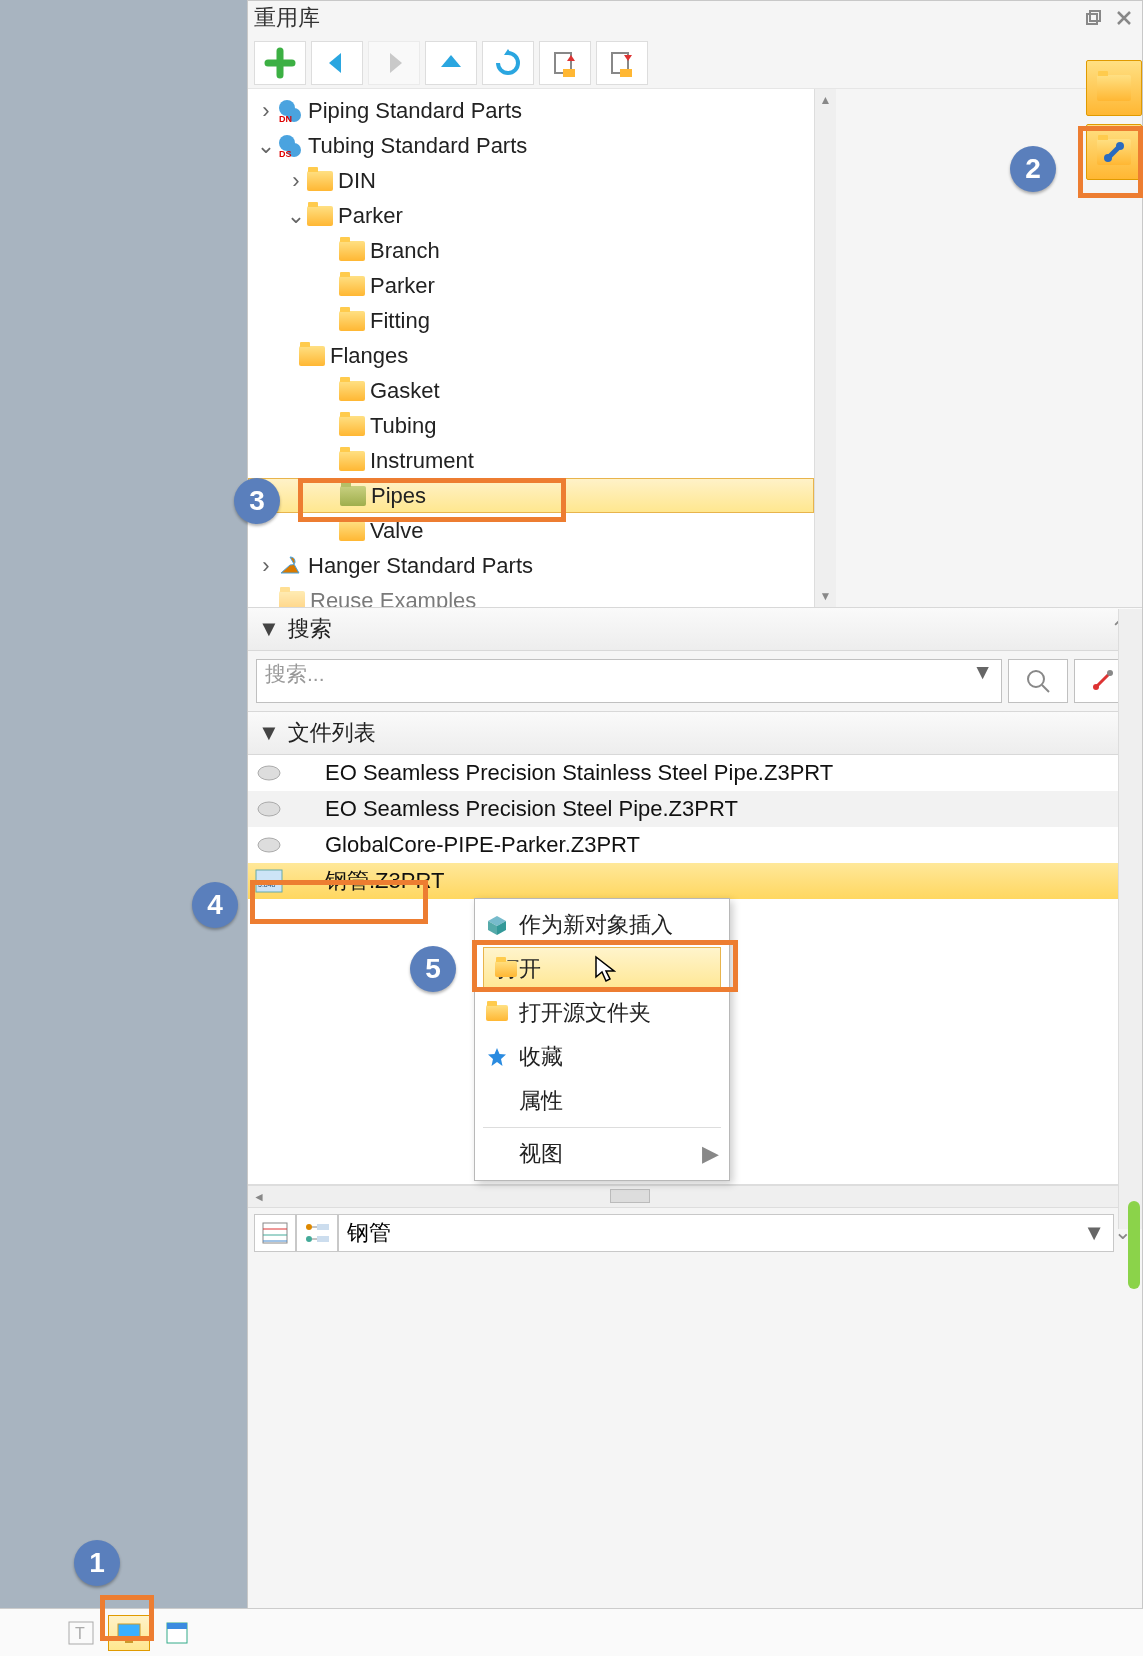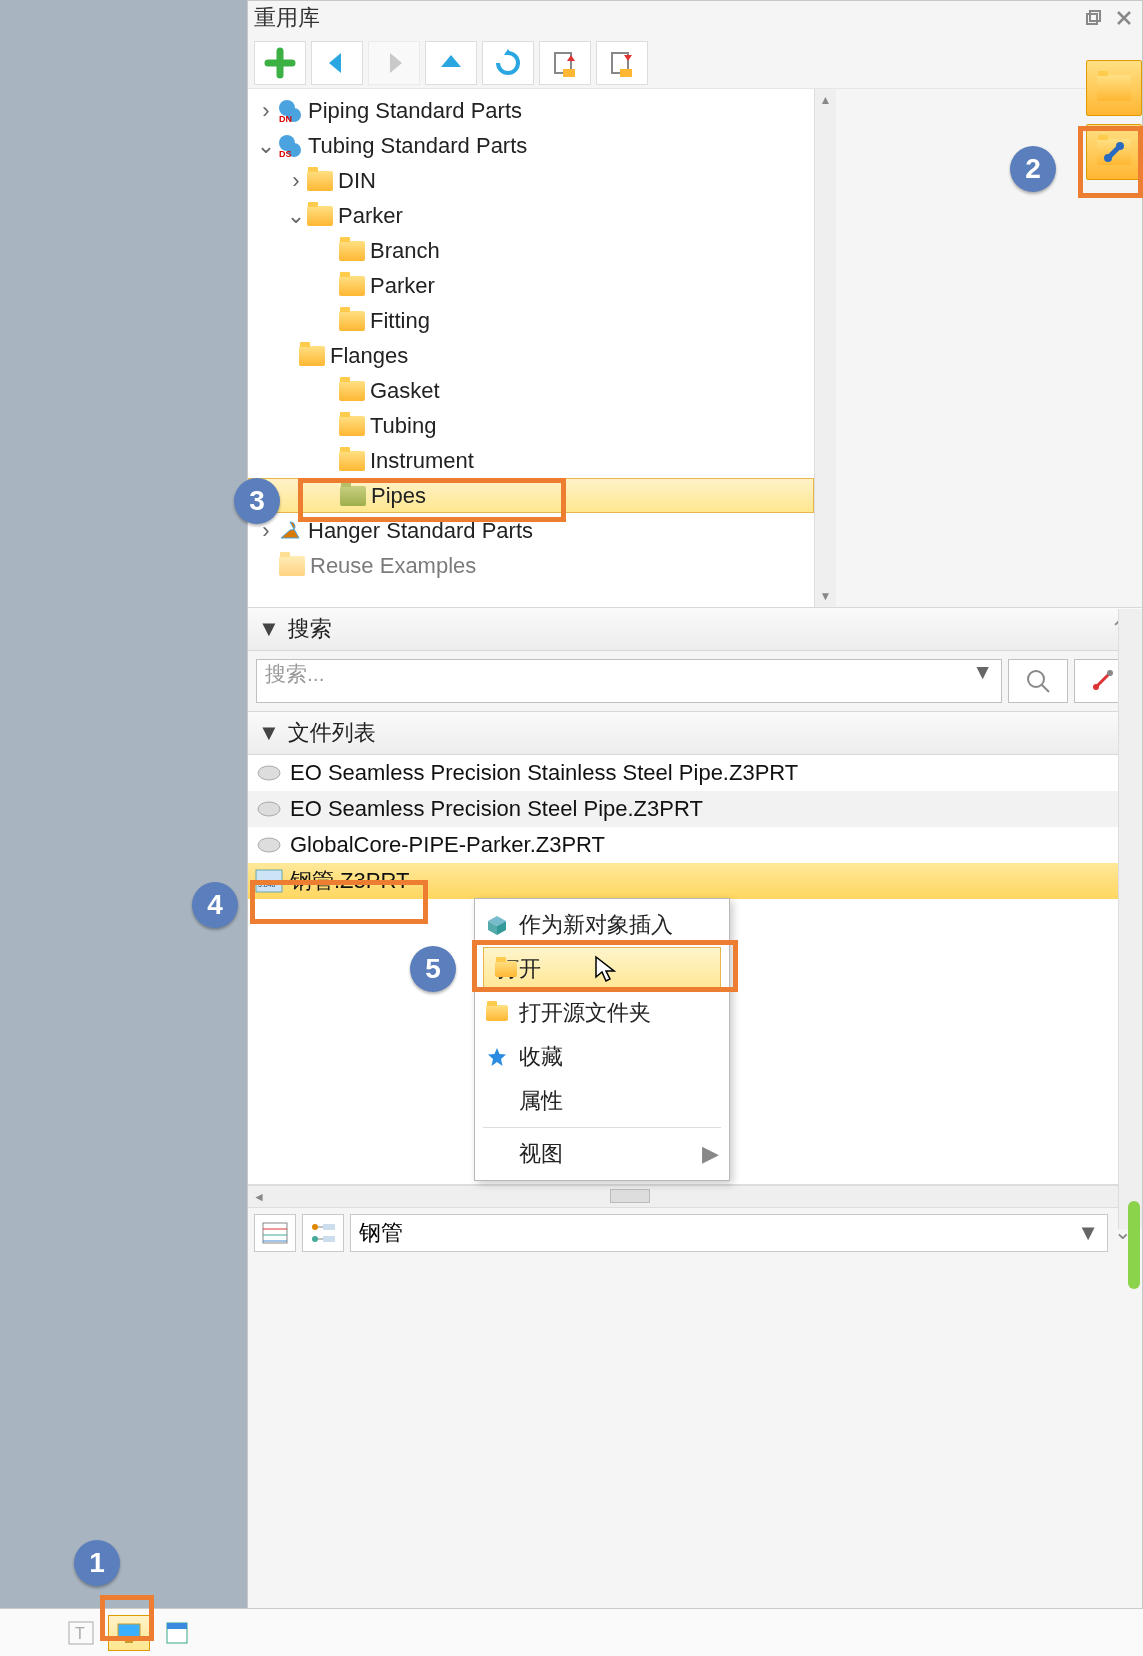--- a/index.html
+++ b/index.html
@@ -40,40 +40,40 @@
   .section-header .collapse { width:22px; color:#888;}
 
   
   .search-row { height: 60px; padding: 8px; display: flex; gap: 6px; align-items:center; background:#f5f5f5;}
   .search-input-wrap { flex:1; height:44px; border:1px solid #c0c0c0; background:#fff; display:flex; align-items:flex-start; padding:0 8px; color:#999;}
   .search-input-wrap .dd { color:#666; }
   .search-btn { width:60px; height:44px; border:1px solid #c0c0c0; background:#fff; display:flex; align-items:center; justify-content:center;}
 
   
   .file-list { background:#fff; border-bottom:1px solid #ddd; height:430px; position:relative;}
-  .file-row { display:flex; align-items:center; height:36px; padding:8px 6px; font-size:22px; color:#111;}
+  .file-row { display:flex; align-items:center; height:36px; padding:8px 6px; font-size:22px; color:#111;gap:35px;}
   .file-row .ficon { width:30px; height:26px; margin-right:6px; display:flex; align-items:center; justify-content:center;}
   .file-row.alt { background:#f2f2f2; }
   .file-row.selected { background: linear-gradient(#ffe89a,#ffd760); }
 
   
   .context-menu { position:absolute; left:474px; top:898px; width:256px; background:#fff; border:1px solid #b8b8b8; box-shadow:3px 3px 8px rgba(0,0,0,.2); padding:4px 0; z-index:100;}
   .menu-item { height:44px; display:flex; align-items:center; padding:0 12px 0 44px; position:relative; font-size:22px; color:#222;}
   .menu-item .micon { position:absolute; left:8px; width:28px; height:28px; display:flex; align-items:center; justify-content:center;}
   .menu-item.highlight { background: linear-gradient(#fff4cc,#ffe793); border:1px solid #e8b44c; margin:0 8px;padding-left:13px;}
   .menu-sep { height:1px; background:#ddd; margin:4px 8px;}
   .menu-item .sub { position:absolute; right:10px; color:#888;}
 
   
   .hscroll { height:22px; background:#efefef; display:flex; border-top:1px solid #ddd;}
   .hscroll .arrow { width:22px; display:flex; align-items:center; justify-content:center; color:#888;}
   .hscroll .track { flex:1; position:relative;}
 
   
-  .bottom-bar { height:50px; border-top:1px solid #ddd; display:flex; align-items:center; padding:6px; gap:6px;font-family:Liberation Serif, serif;}
+  .bottom-bar { height:50px; border-top:1px solid #ddd; display:flex; align-items:center; padding:6px; font-family:Liberation Serif, serif;}
   .bottom-bar .vbtn { width:42px; height:38px; border:1px solid #c8c8c8; background:#fff; display:flex; align-items:center; justify-content:center;}
   .bottom-bar .combo { flex:1; height:38px; border:1px solid #c8c8c8; background:#fff; display:flex; align-items:center; padding:0 8px; font-size:22px;}
   .bottom-bar .combo .dd { color:#666;}
   .bottom-bar .collapse { width:22px;}
 
   
   .status-bar { position:absolute; left:0; bottom:0; right:0; height:48px; background:#fafafa; border-top:1px solid #ccc; display:flex; align-items:center; padding:0 8px;}
   .status-bar .sbtn { width:42px; height:36px; margin-right:6px; border:1px solid transparent; display:flex; align-items:center; justify-content:center;}
   .status-bar .sbtn.active { border:1px solid #e09a00; background:linear-gradient(#fff2c8,#ffe78f);}
 
@@ -243,20 +243,26 @@
             <span class="icon">
               <span class="folder"></span>
             </span>
             <span>Instrument</span>
           </div>
         <div class="tree-item selected" style="padding-left:90px">
             <span class="icon">
               <span class="folder-sel"></span>
             </span>
             <span>Pipes</span>
+          </div>
+        <div class="tree-item" style="padding-left:90px">
+            <span class="icon">
+              <span class="folder"></span>
+            </span>
+            <span>Valve</span>
           </div>
         <div class="tree-item" style="padding-left:8px">
           <span class="arrow">›</span>
           <span class="icon">
               <svg width="26" height="26" viewBox="0 0 26 26">
                 <path d="M13 4 Q18 4 18 9 Q18 12 13 12 L4 20 L22 20 Z" fill="#d97a00" stroke="#4aa3df" stroke-width="1"></path>
               </svg>
             </span>
           <span>Hanger Standard Parts</span>
         </div>

